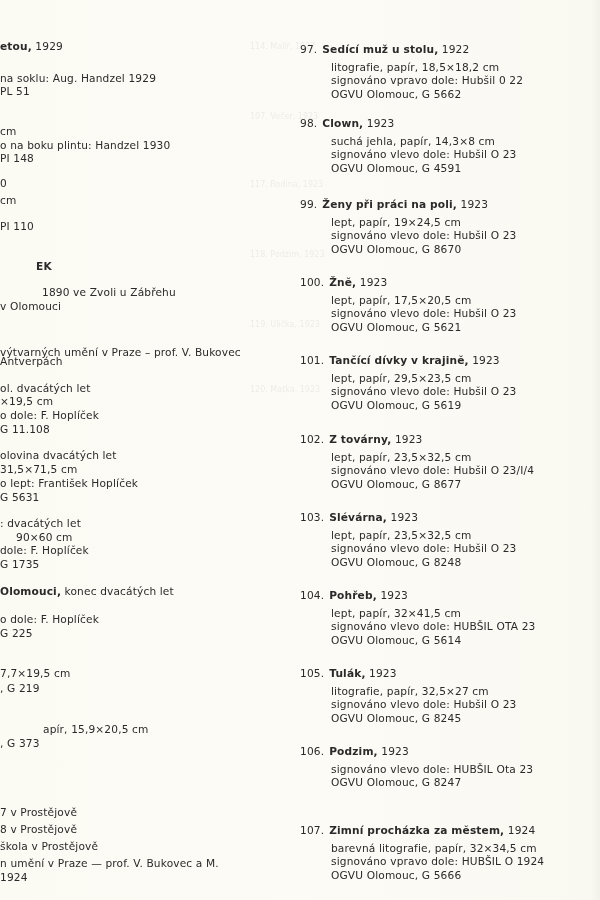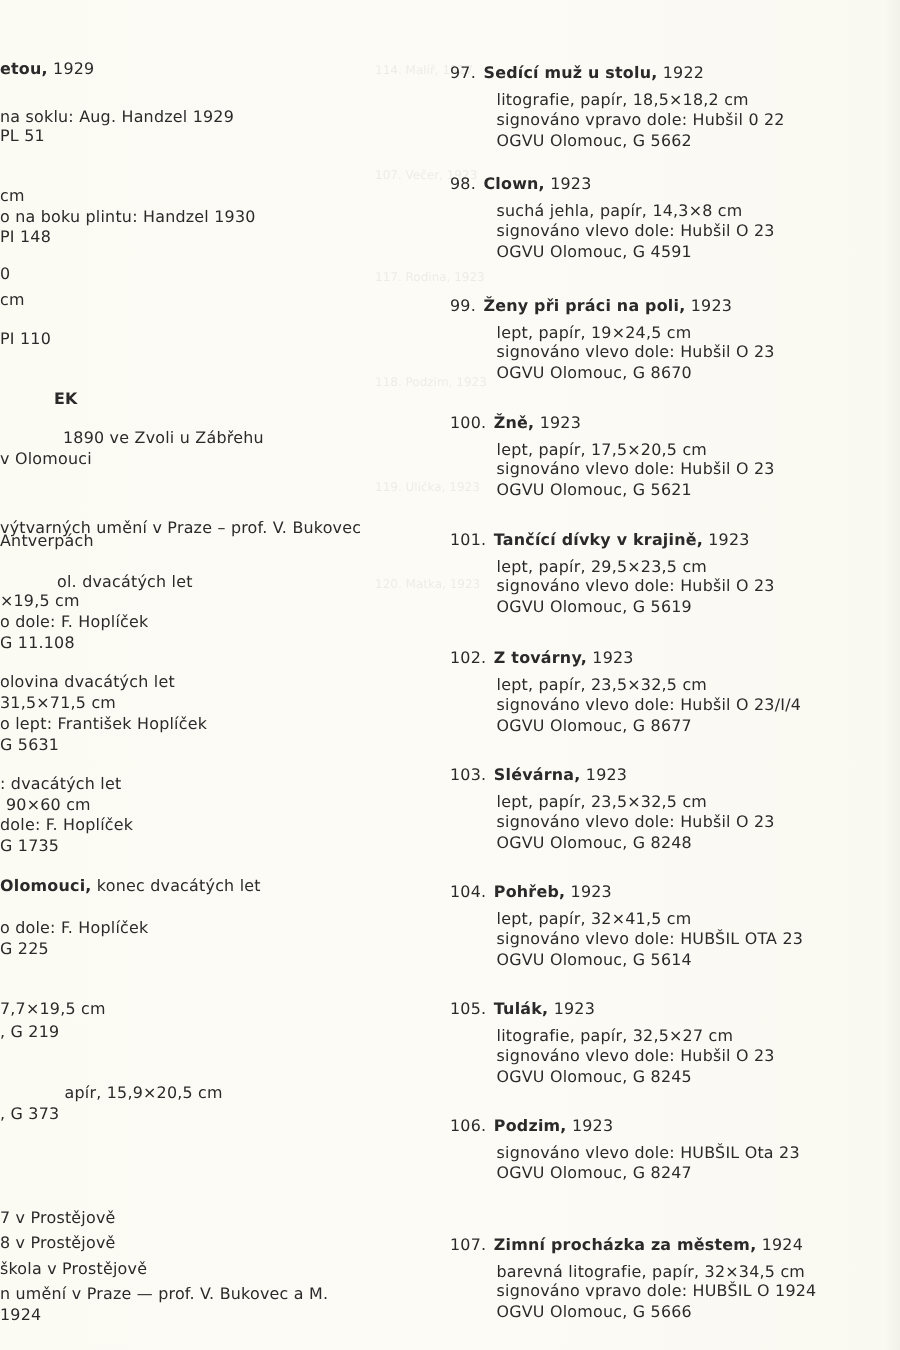--- a/index.html
+++ b/index.html
@@ -100,30 +100,30 @@
       <div class="line" style="top: 139px; left: 0px;">o na boku plintu: Handzel 1930</div>
       <div class="line" style="top: 152px; left: 0px;">PI 148</div>
       <div class="line" style="top: 177px; left: 0px;">0</div>
       <div class="line" style="top: 194px; left: 0px;"> cm</div>
       <div class="line" style="top: 220px; left: 0px;">PI 110</div>
       <div class="line b" style="top: 260px; left: 0px; padding-left: 36px;">EK</div>
       <div class="line" style="top: 286px; left: 0px; padding-left: 42px;">1890 ve Zvoli u Zábřehu</div>
       <div class="line" style="top: 300px; left: 0px;"> v Olomouci</div>
       <div class="line" style="top: 314px; left: 0px; margin-top: 32px;">výtvarných umění v Praze – prof. V. Bukovec</div>
       <div class="line" style="top: 355px; left: 0px;"> Antverpách</div>
-      <div class="line" style="top: 382px; left: 0px; padding-left: 38px;">ol. dvacátých let</div>
+      <div class="line" style="top: 382px; left: 0px;">ol. dvacátých let</div>
       <div class="line" style="top: 395px; left: 0px;">×19,5 cm</div>
       <div class="line" style="top: 409px; left: 0px;">o dole: F. Hoplíček</div>
       <div class="line" style="top: 423px; left: 0px;"> G 11.108</div>
       <div class="line" style="top: 449px; left: 0px;">olovina dvacátých let</div>
       <div class="line" style="top: 463px; left: 0px;">31,5×71,5 cm</div>
       <div class="line" style="top: 477px; left: 0px;">o lept: František Hoplíček</div>
       <div class="line" style="top: 491px; left: 0px;"> G 5631</div>
       <div class="line" style="top: 517px; left: 0px;">: dvacátých let</div>
-      <div class="line" style="top: 531px; left: 4px;">90×60 cm</div>
+      <div class="line" style="top: 531px; left: 16px;">90×60 cm</div>
       <div class="line" style="top: 544px; left: 0px;">dole: F. Hoplíček</div>
       <div class="line" style="top: 558px; left: 0px;"> G 1735</div>
       <div class="line" style="top: 585px; left: 0px;"><span class="b">Olomouci,</span><span> konec dvacátých let</span></div>
       <div class="line" style="top: 613px; left: 0px;">o dole: F. Hoplíček</div>
       <div class="line" style="top: 627px; left: 0px;"> G 225</div>
       <div class="line" style="top: 667px; left: 0px;"> 7,7×19,5 cm</div>
       <div class="line" style="top: 682px; left: 0px;">, G 219</div>
       <div class="line" style="top: 723px; left: 0px; padding-left: 43px;">apír, 15,9×20,5 cm</div>
       <div class="line" style="top: 737px; left: 0px;">, G 373</div>
       <div class="line" style="top: 806px; left: 0px;">7 v Prostějově</div>

